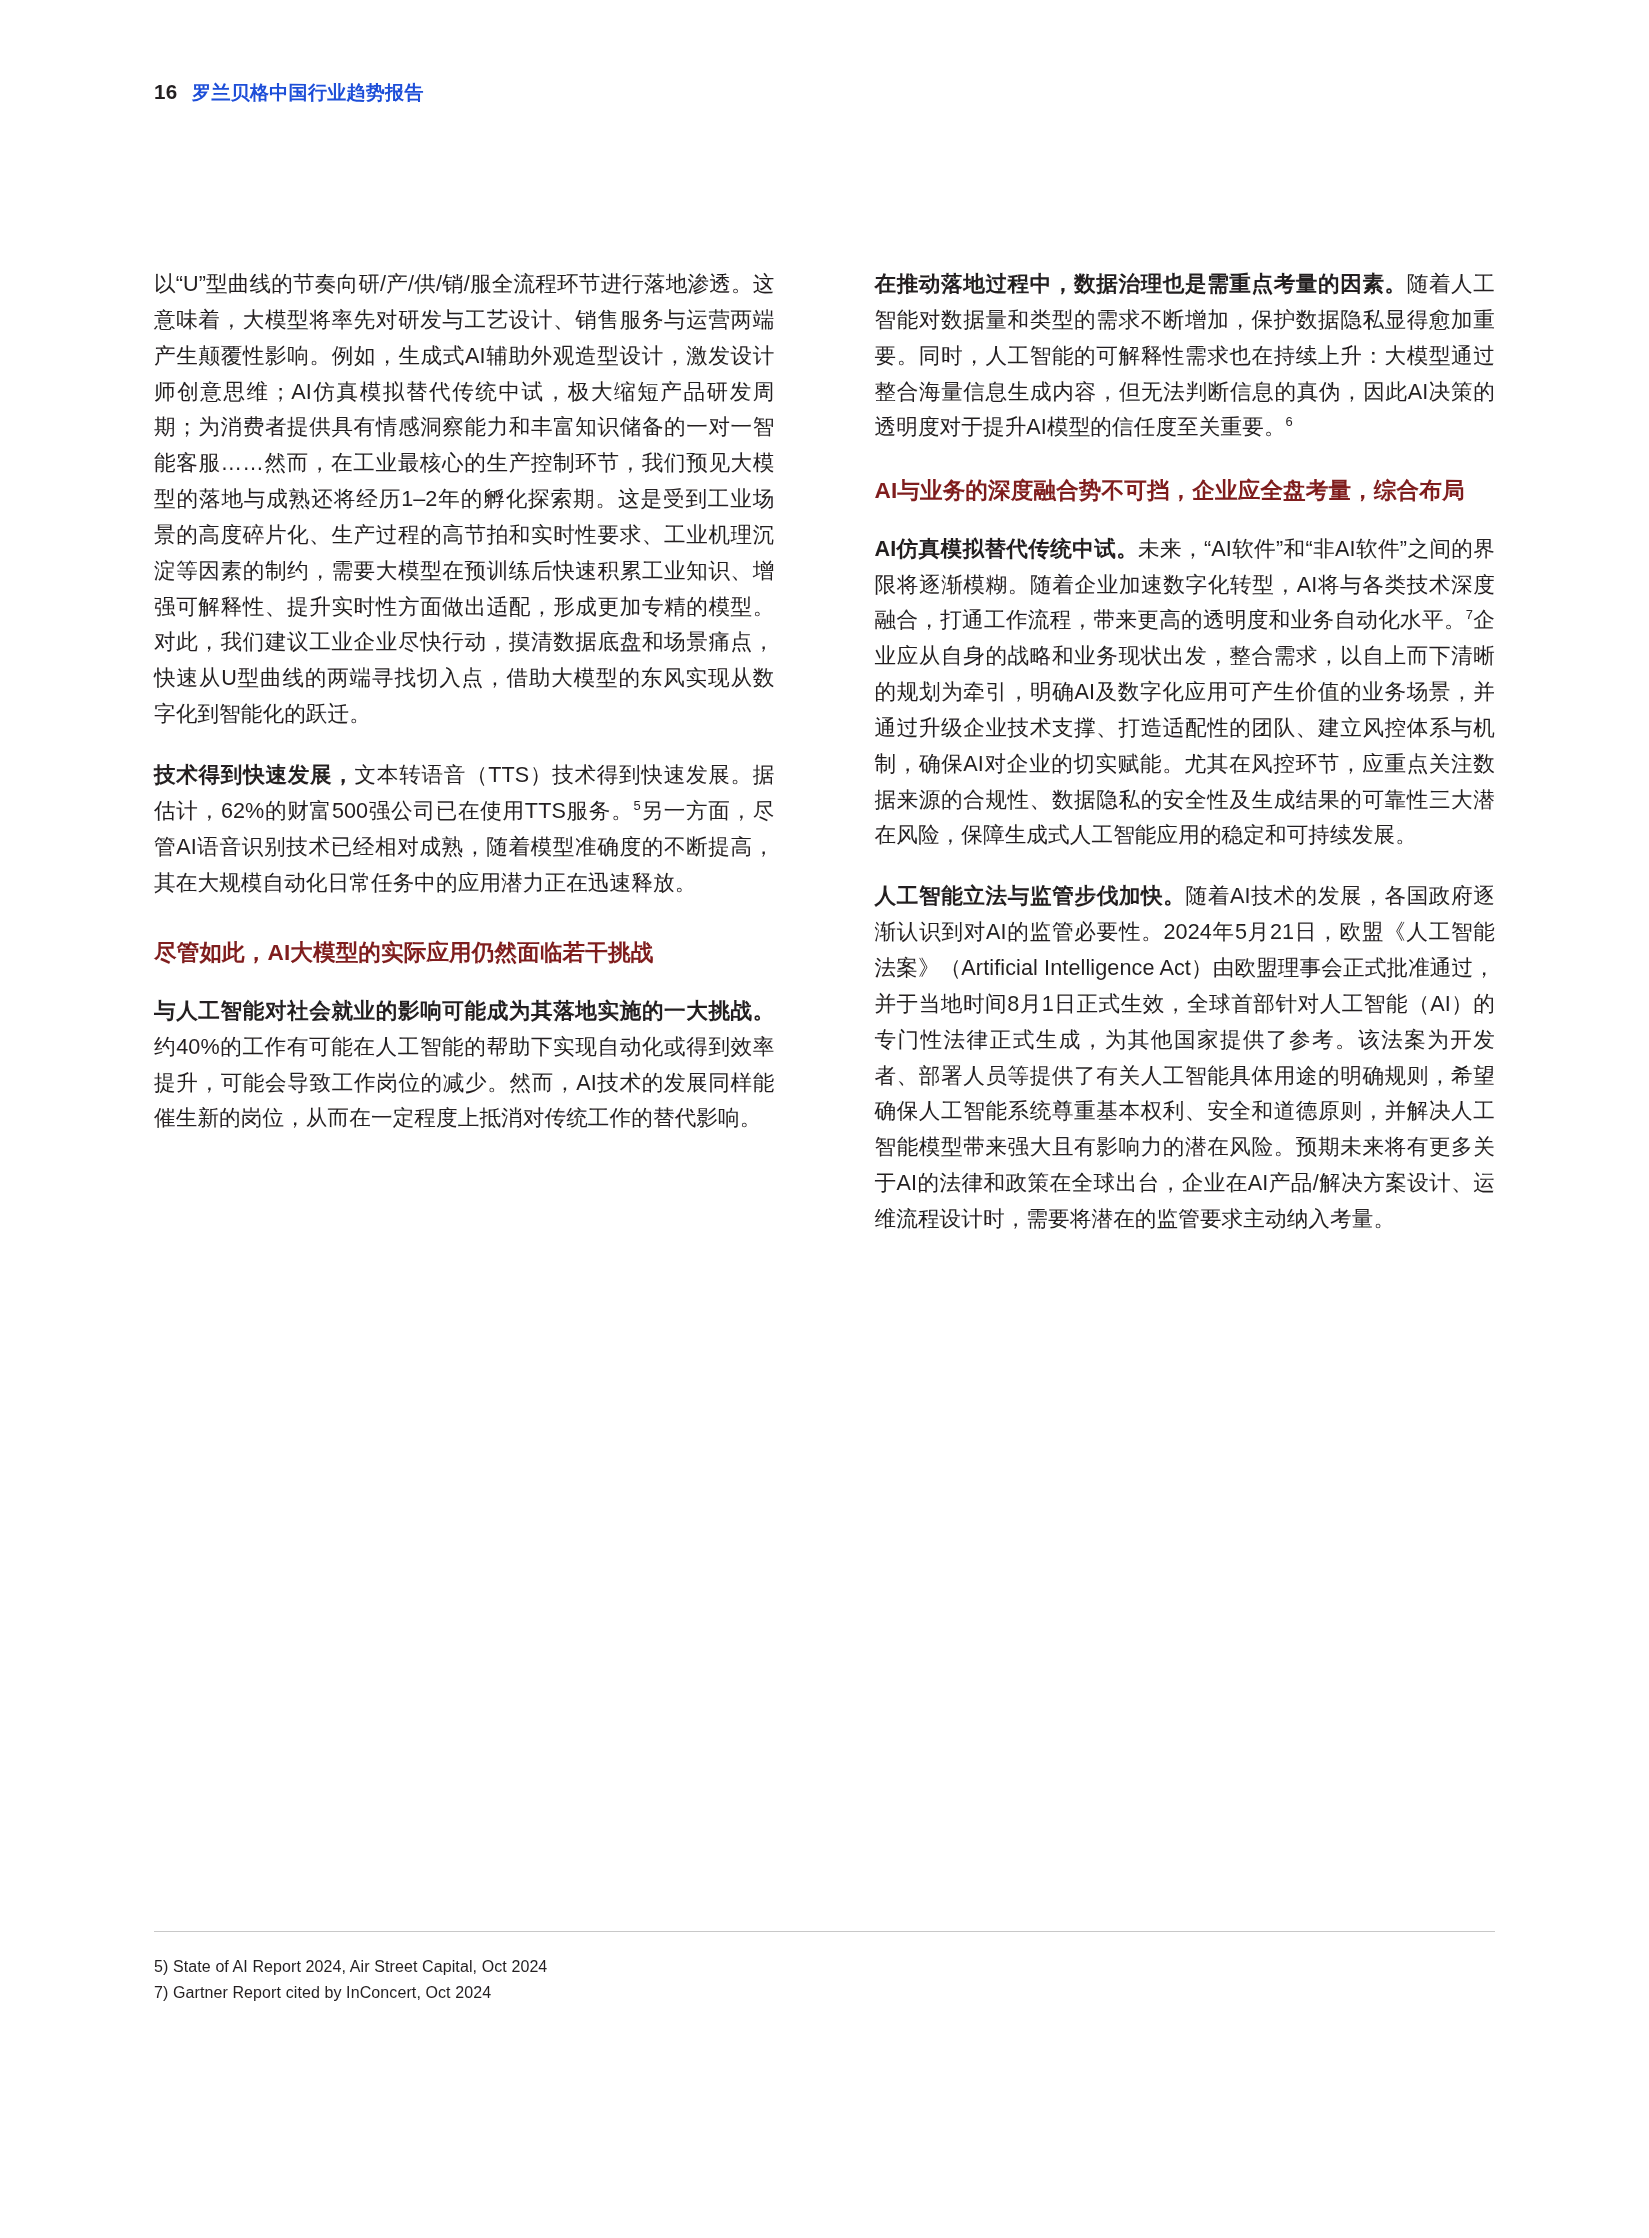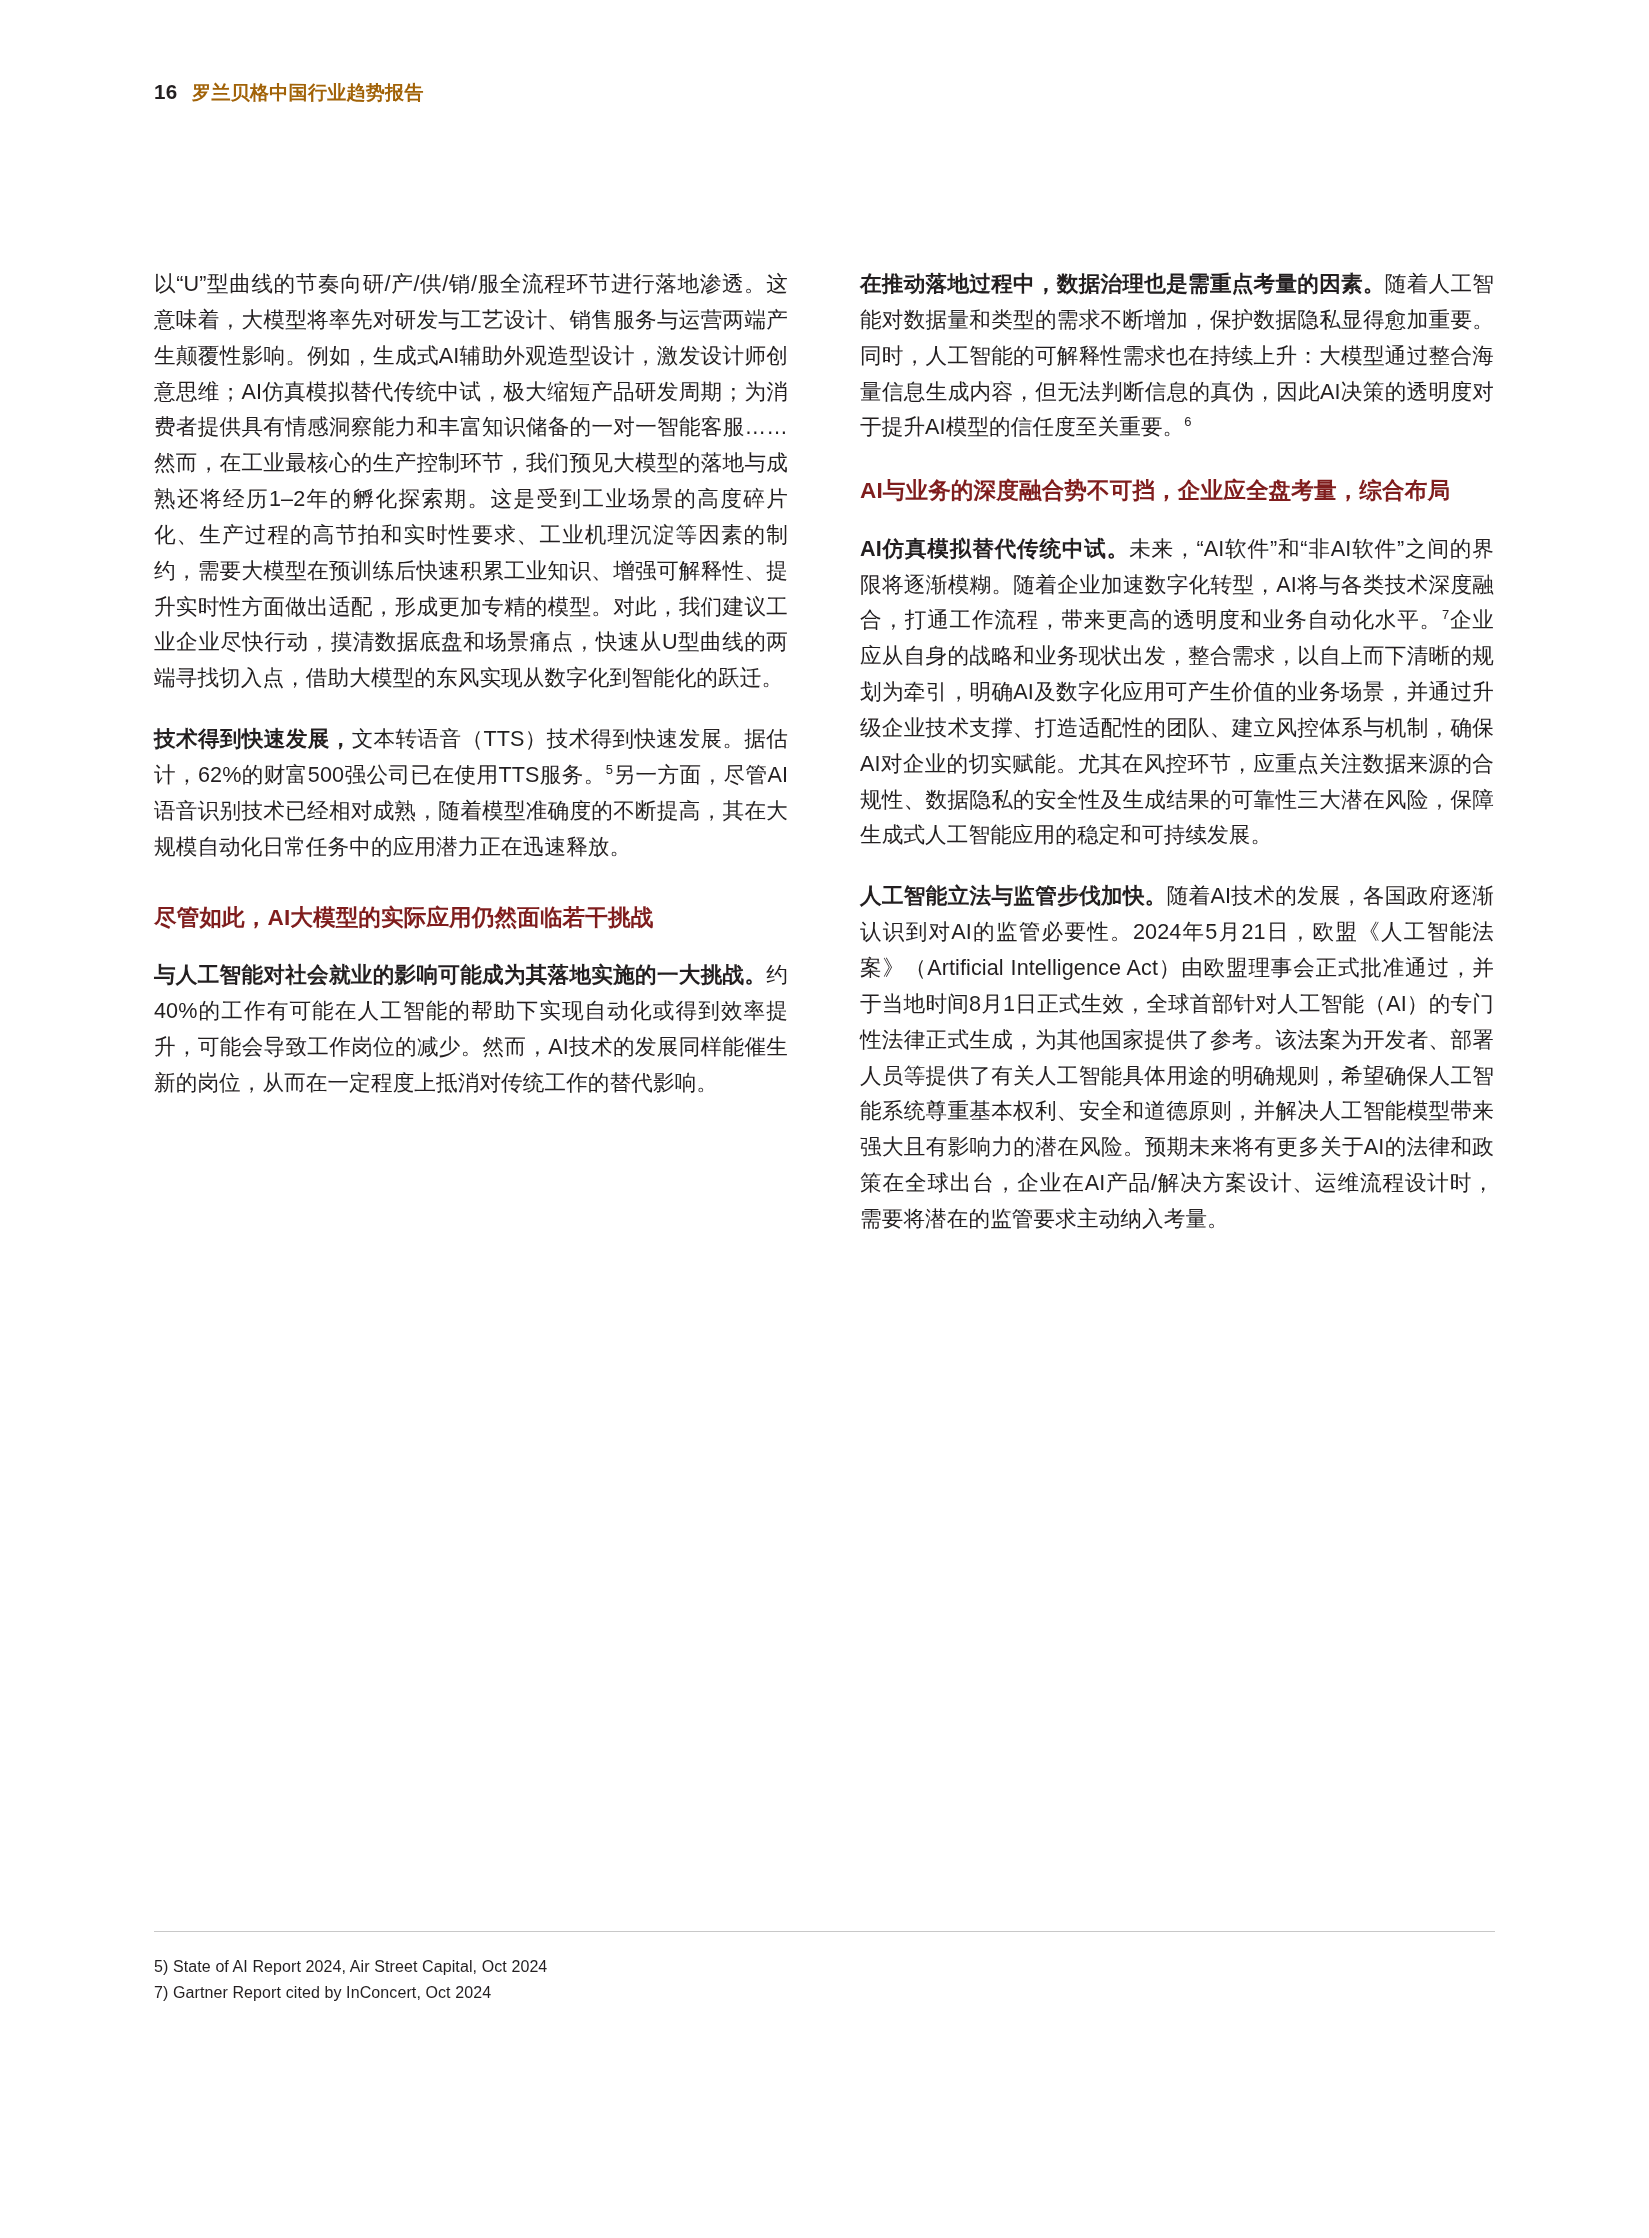--- a/index.html
+++ b/index.html
@@ -35,32 +35,32 @@
   }
   .page-number {
     font-size: 20.6px;
     font-weight: bold;
     color: #231f20;
     letter-spacing: 0.3px;
   }
   .header-title {
     font-size: 19px;
     font-weight: bold;
-    color: #a16207;
+    color: #1d4ed8;
     letter-spacing: 0.3px;
   }
 
   
   .columns {
     position: absolute;
     left: 154px;
     top: 266px;
     width: 1341px;
     display: flex;
-    gap: 72px;
+    gap: 100px;
   }
   .col {
     width: 634px;
   }
 
   p.body {
     font-size: 21.6px;
     line-height: 1.66;
     margin: 0 0 25px 0;
     letter-spacing: 0.1px;

